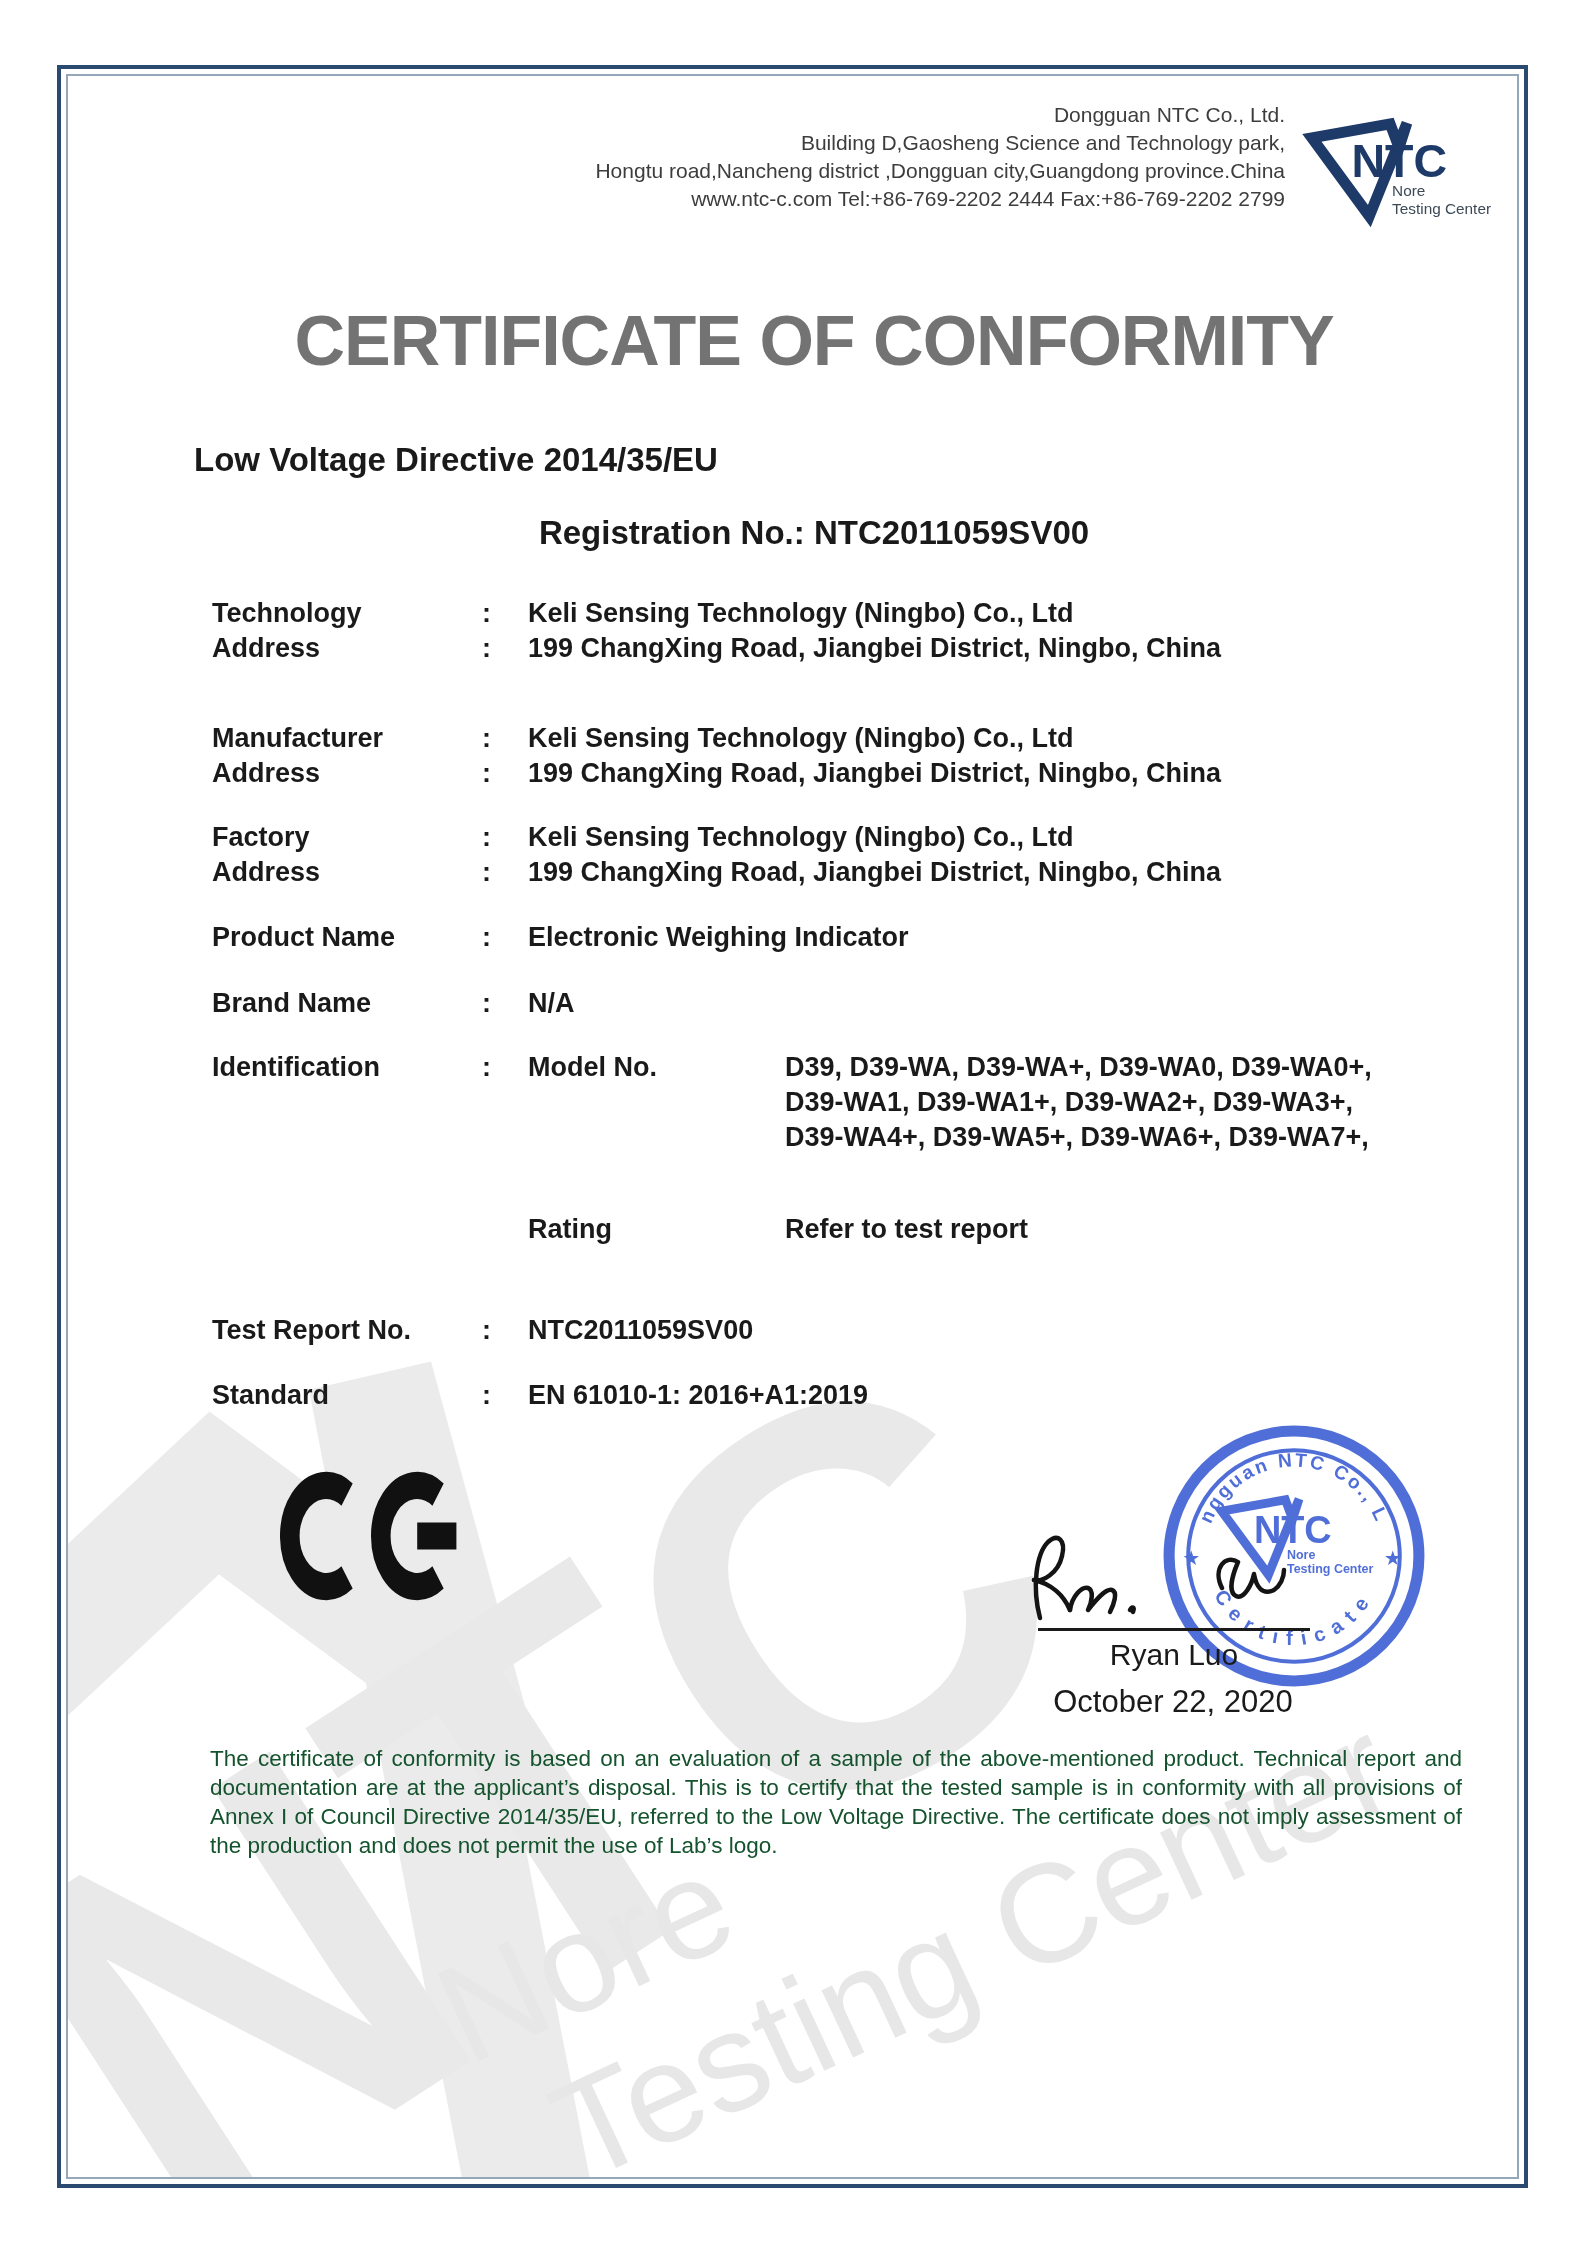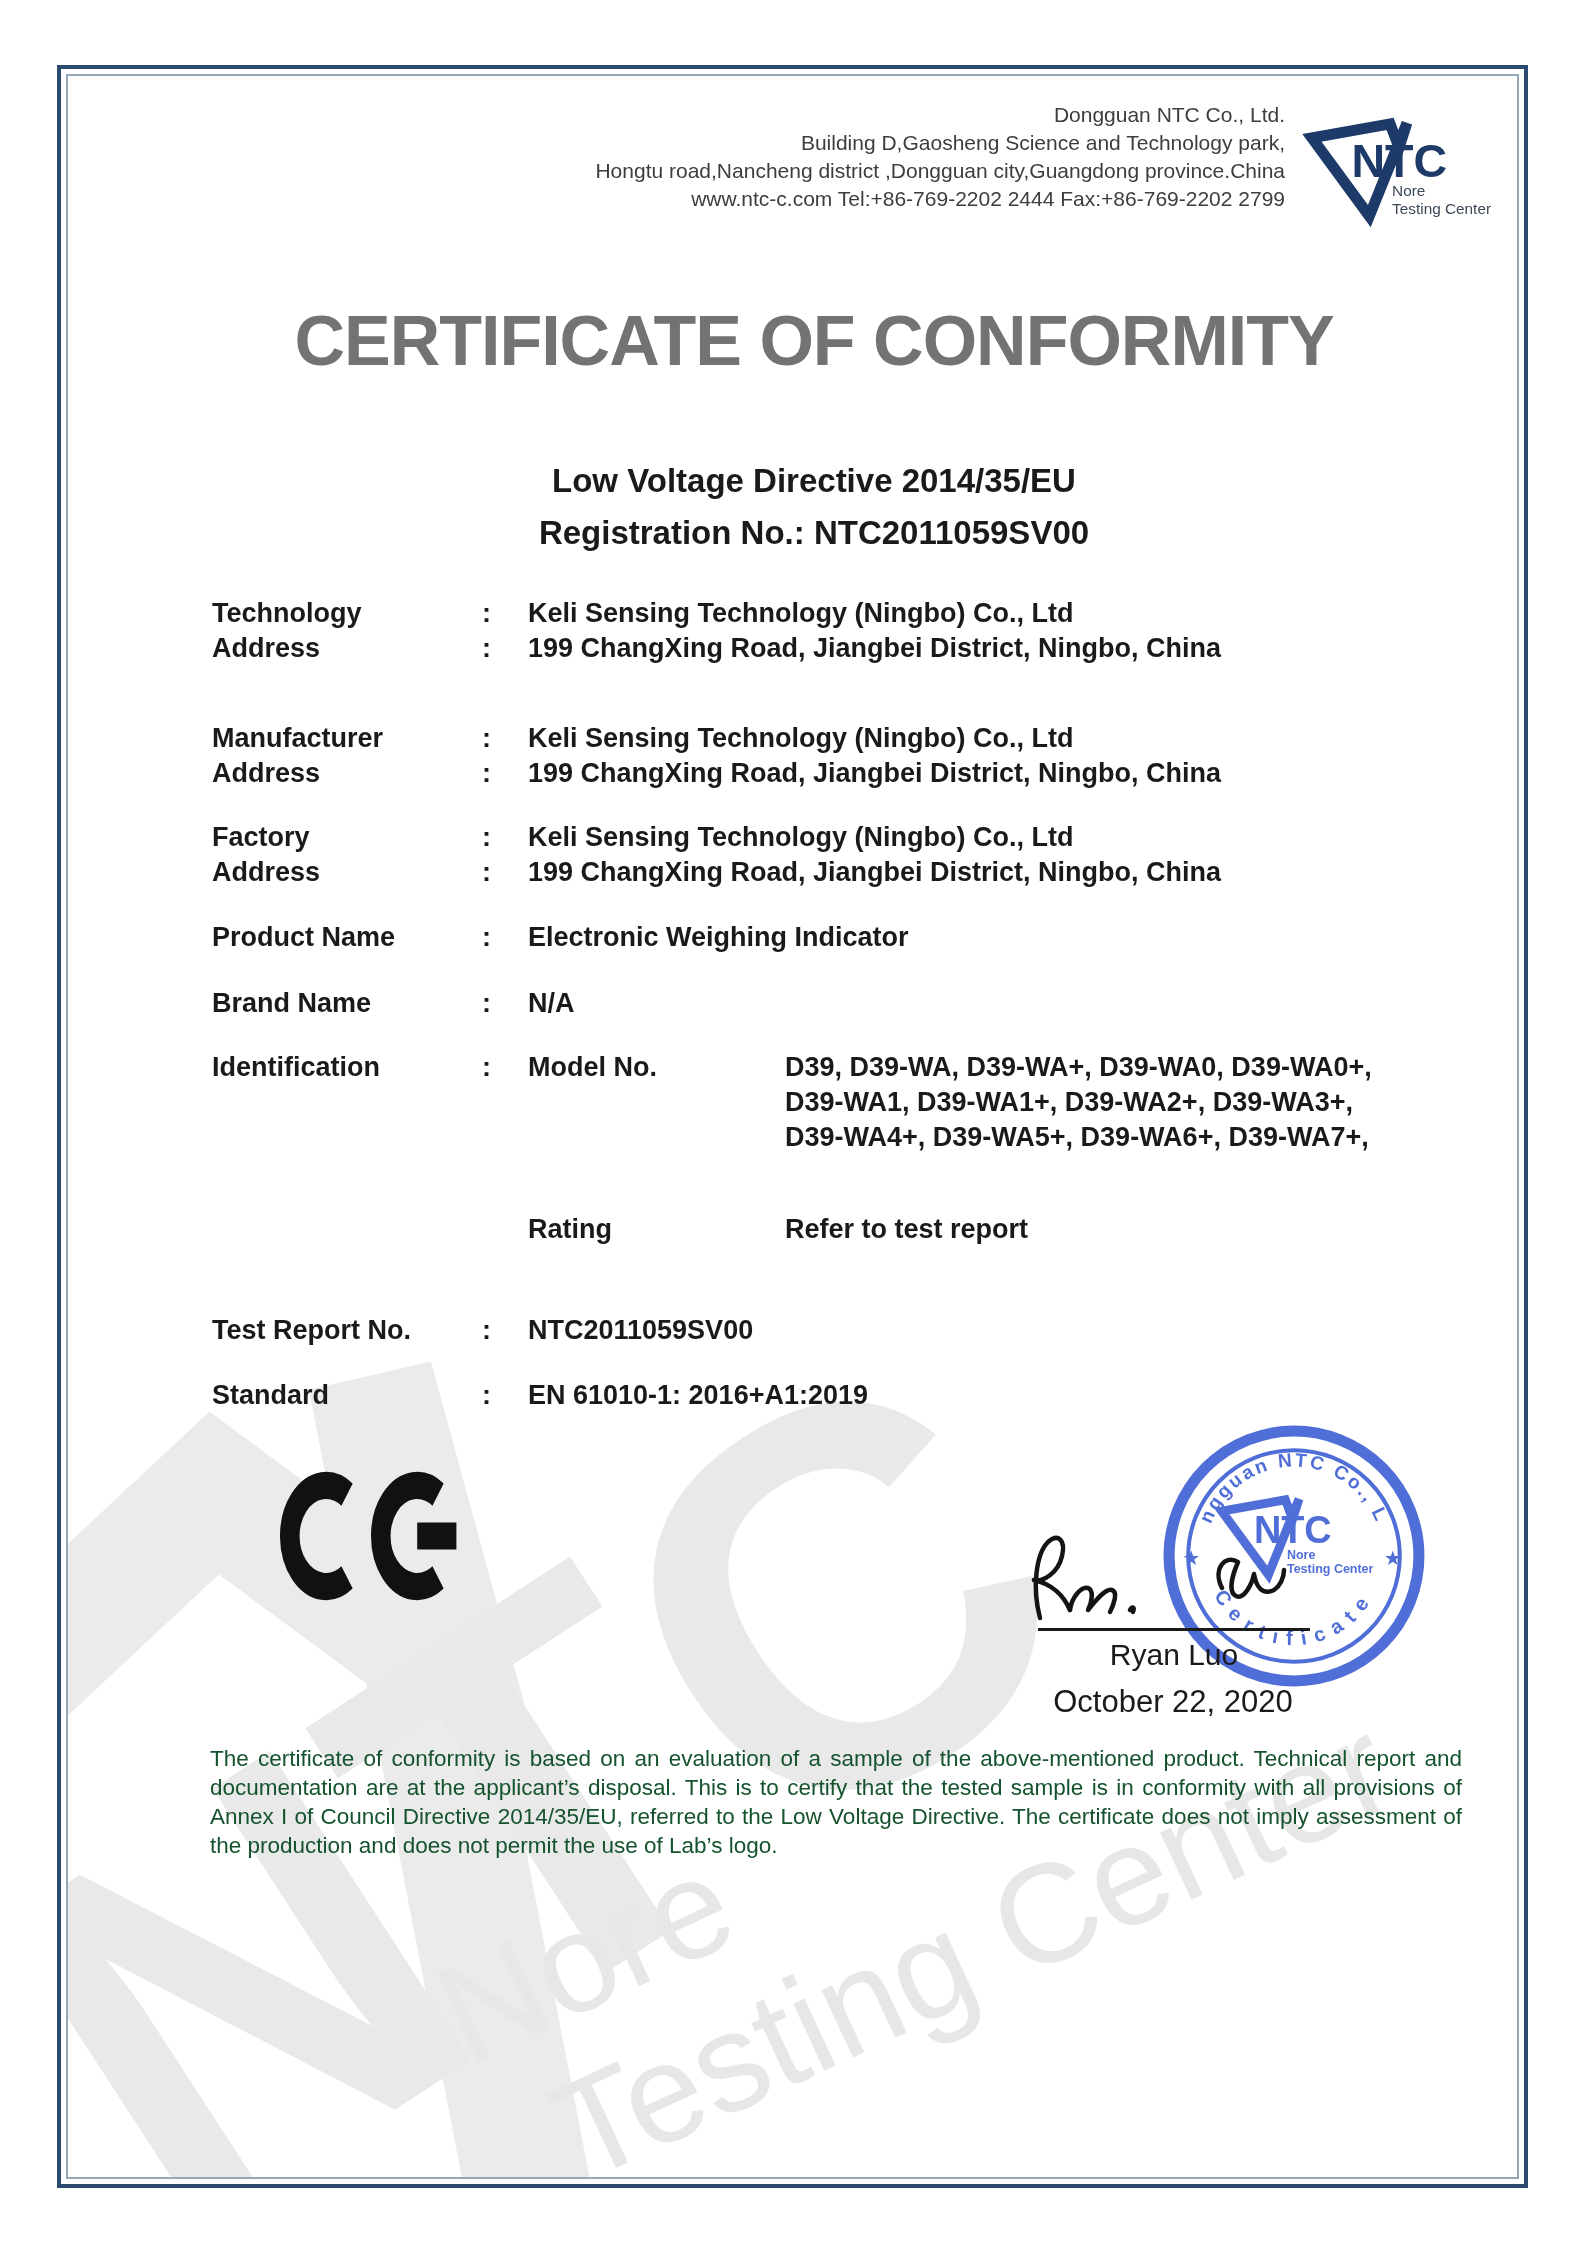--- a/index.html
+++ b/index.html
@@ -19,22 +19,22 @@
     overflow:hidden;z-index:0;}
 
   
   .header-block{position:absolute;top:101px;right:303px;text-align:right;
     font-size:21px;line-height:28px;color:#3d3d3d;z-index:3;}
   .header-logo{position:absolute;left:1298px;top:100px;z-index:3;}
 
   
   .title{position:absolute;left:194px;top:301px;width:1240px;text-align:center;
     font-size:70px;font-weight:700;letter-spacing:-1px;color:#737373;z-index:3;}
-  .subtitle{position:absolute;left:194px;top:441px;width:1240px;text-align:center;
-    font-size:33px;font-weight:700;z-index:3;margin-top:21px;}
+  .subtitle{position:absolute;left:194px;top:441px;width:1240px;
+    font-size:33px;font-weight:700;z-index:3;}
   .registration{position:absolute;left:194px;top:514px;width:1240px;text-align:center;
     font-size:33px;font-weight:700;z-index:3;}
 
   
   .row{position:absolute;left:212px;display:flex;font-size:27px;font-weight:700;
     line-height:35px;z-index:3;}
   .row .lbl{width:270px;flex:none;}
   .row .col{width:46px;flex:none;}
   .row .sub{width:257px;flex:none;}
   .models div{line-height:35px;}

